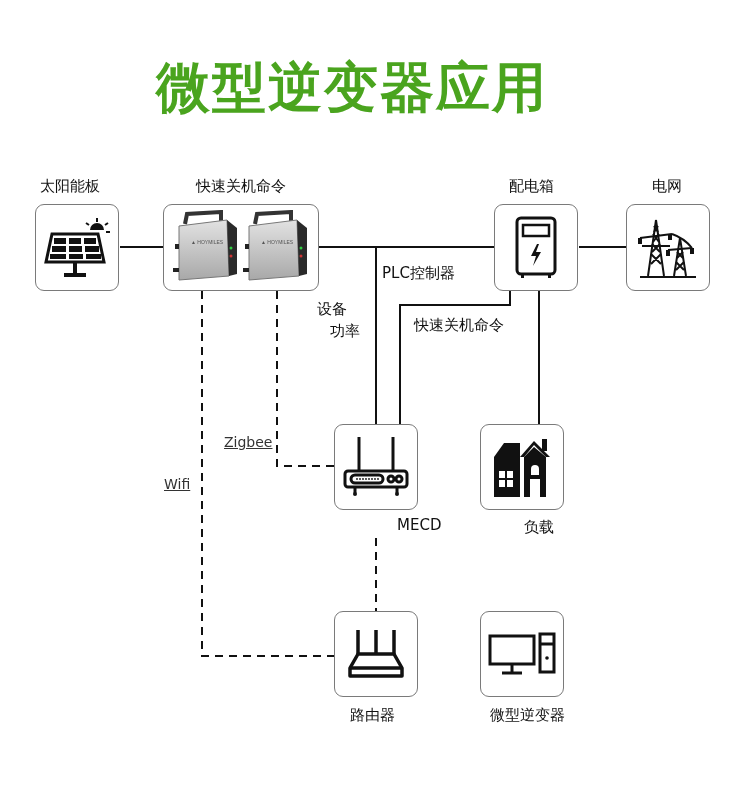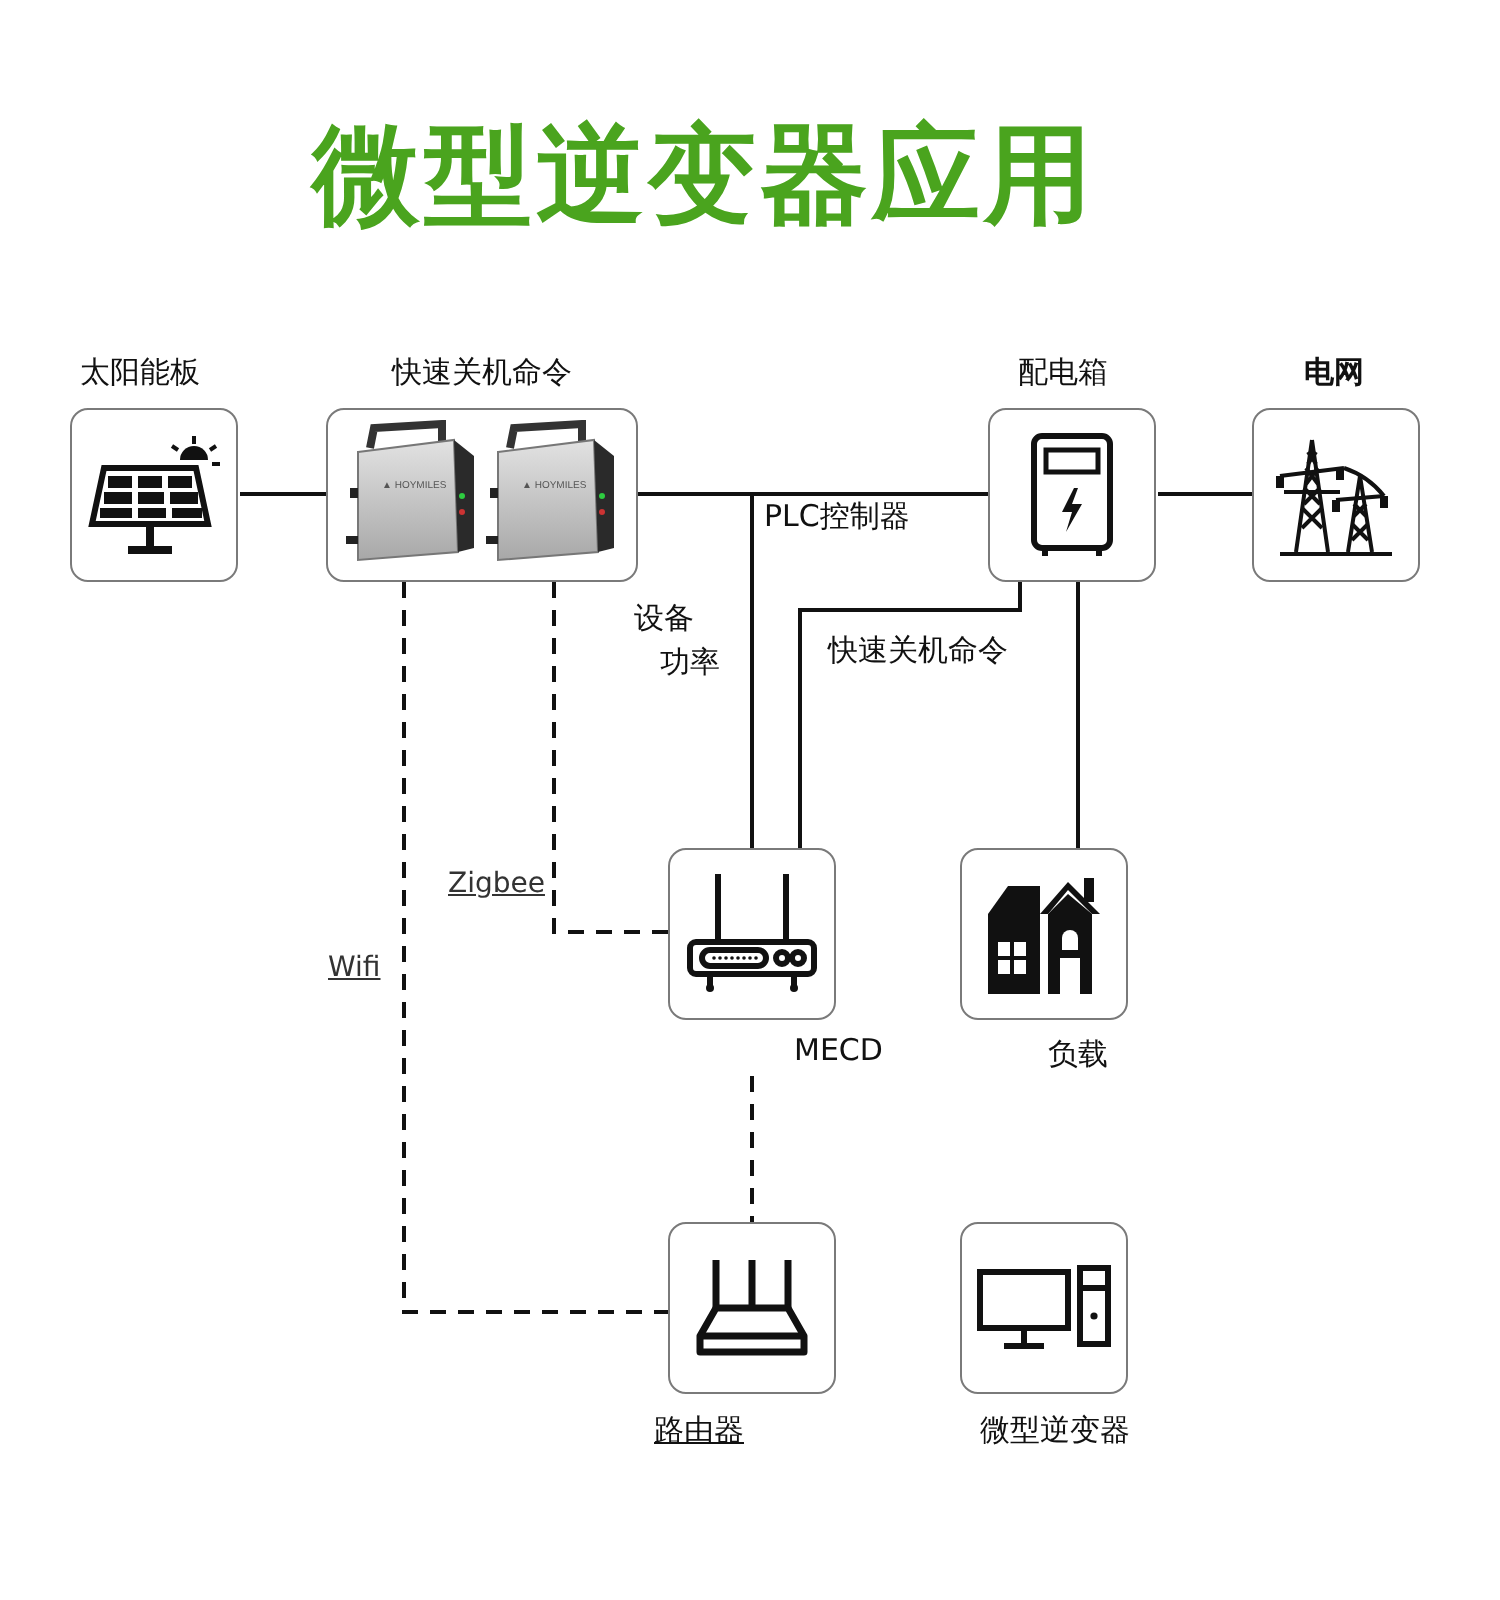--- a/index.html
+++ b/index.html
@@ -42,21 +42,21 @@
 
     <polyline points="202,291 202,656 334,656"></polyline>
 
     <line x1="376" y1="538" x2="376" y2="611"></line>
   </g>
 </svg>
 
 <div class="label" style="left:40px; top:177px;">太阳能板</div>
 <div class="label" style="left:196px; top:177px;">快速关机命令</div>
 <div class="label" style="left:509px; top:177px;">配电箱</div>
-<div class="label" style="left:652px; top:177px;font-weight:bold;">电网</div>
+<div class="label" style="left:652px; top:177px;">电网</div>
 
 <div class="node" style="left:35px; top:204px; height:87px;">
   <span class="icon">
     <svg width="70" height="64" viewBox="0 0 70 64">
       <g fill="#111">
         <path d="M48 14 a7 7 0 0 1 14 0 z"></path>
         <line x1="55" y1="2" x2="55" y2="6" stroke="#111" stroke-width="2"></line>
         <line x1="44" y1="7" x2="47" y2="9" stroke="#111" stroke-width="2"></line>
         <line x1="66" y1="7" x2="63" y2="9" stroke="#111" stroke-width="2"></line>
         <line x1="64" y1="16" x2="68" y2="16" stroke="#111" stroke-width="2"></line>
@@ -138,21 +138,21 @@
       <g fill="#111">
         <rect x="2" y="22" width="4" height="6"></rect>
         <rect x="32" y="18" width="4" height="6"></rect>
         <rect x="30" y="34" width="4" height="6"></rect>
         <rect x="54" y="32" width="4" height="6"></rect>
       </g>
     </svg>
   </span>
 </div>
 
-<div class="label" style="left:382px; top:249px;">PLC控制器</div>
+<div class="label" style="left:382px; top:264px;">PLC控制器</div>
 <div class="label" style="left:317px; top:300px;">设备</div>
 <div class="label" style="left:330px; top:322px;">功率</div>
 <div class="label" style="left:414px; top:316px;">快速关机命令</div>
 <div class="label small" style="left:224px; top:434px;">Zigbee</div>
 <div class="label small" style="left:164px; top:476px;">Wifi</div>
 
 <div class="node" style="left:334px; top:424px; height:86px;">
   <span class="icon">
     <svg width="70" height="64" viewBox="0 0 70 64">
       <g fill="none" stroke="#111" stroke-width="3">
@@ -212,21 +212,21 @@
       <g fill="none" stroke="#111" stroke-width="3.5" stroke-linejoin="round">
         <line x1="12" y1="4" x2="12" y2="28"></line>
         <line x1="30" y1="4" x2="30" y2="28"></line>
         <line x1="48" y1="4" x2="48" y2="28"></line>
         <path d="M12 28 L48 28 L56 42 L56 50 L4 50 L4 42 Z"></path>
         <line x1="4" y1="42" x2="56" y2="42"></line>
       </g>
     </svg>
   </span>
 </div>
-<div class="label" style="left:327px; top:706px;text-decoration:underline;">路由器</div>
+<div class="label" style="left:350px; top:706px;">路由器</div>
 
 <div class="node" style="left:480px; top:611px; height:86px;">
   <span class="icon">
     <svg width="68" height="48" viewBox="0 0 68 48">
       <g fill="none" stroke="#111" stroke-width="3">
         <rect x="2" y="6" width="44" height="28"></rect>
         <line x1="24" y1="34" x2="24" y2="42"></line>
         <line x1="14" y1="43" x2="34" y2="43"></line>
         <rect x="52" y="4" width="14" height="38"></rect>
         <line x1="52" y1="14" x2="66" y2="14"></line>

